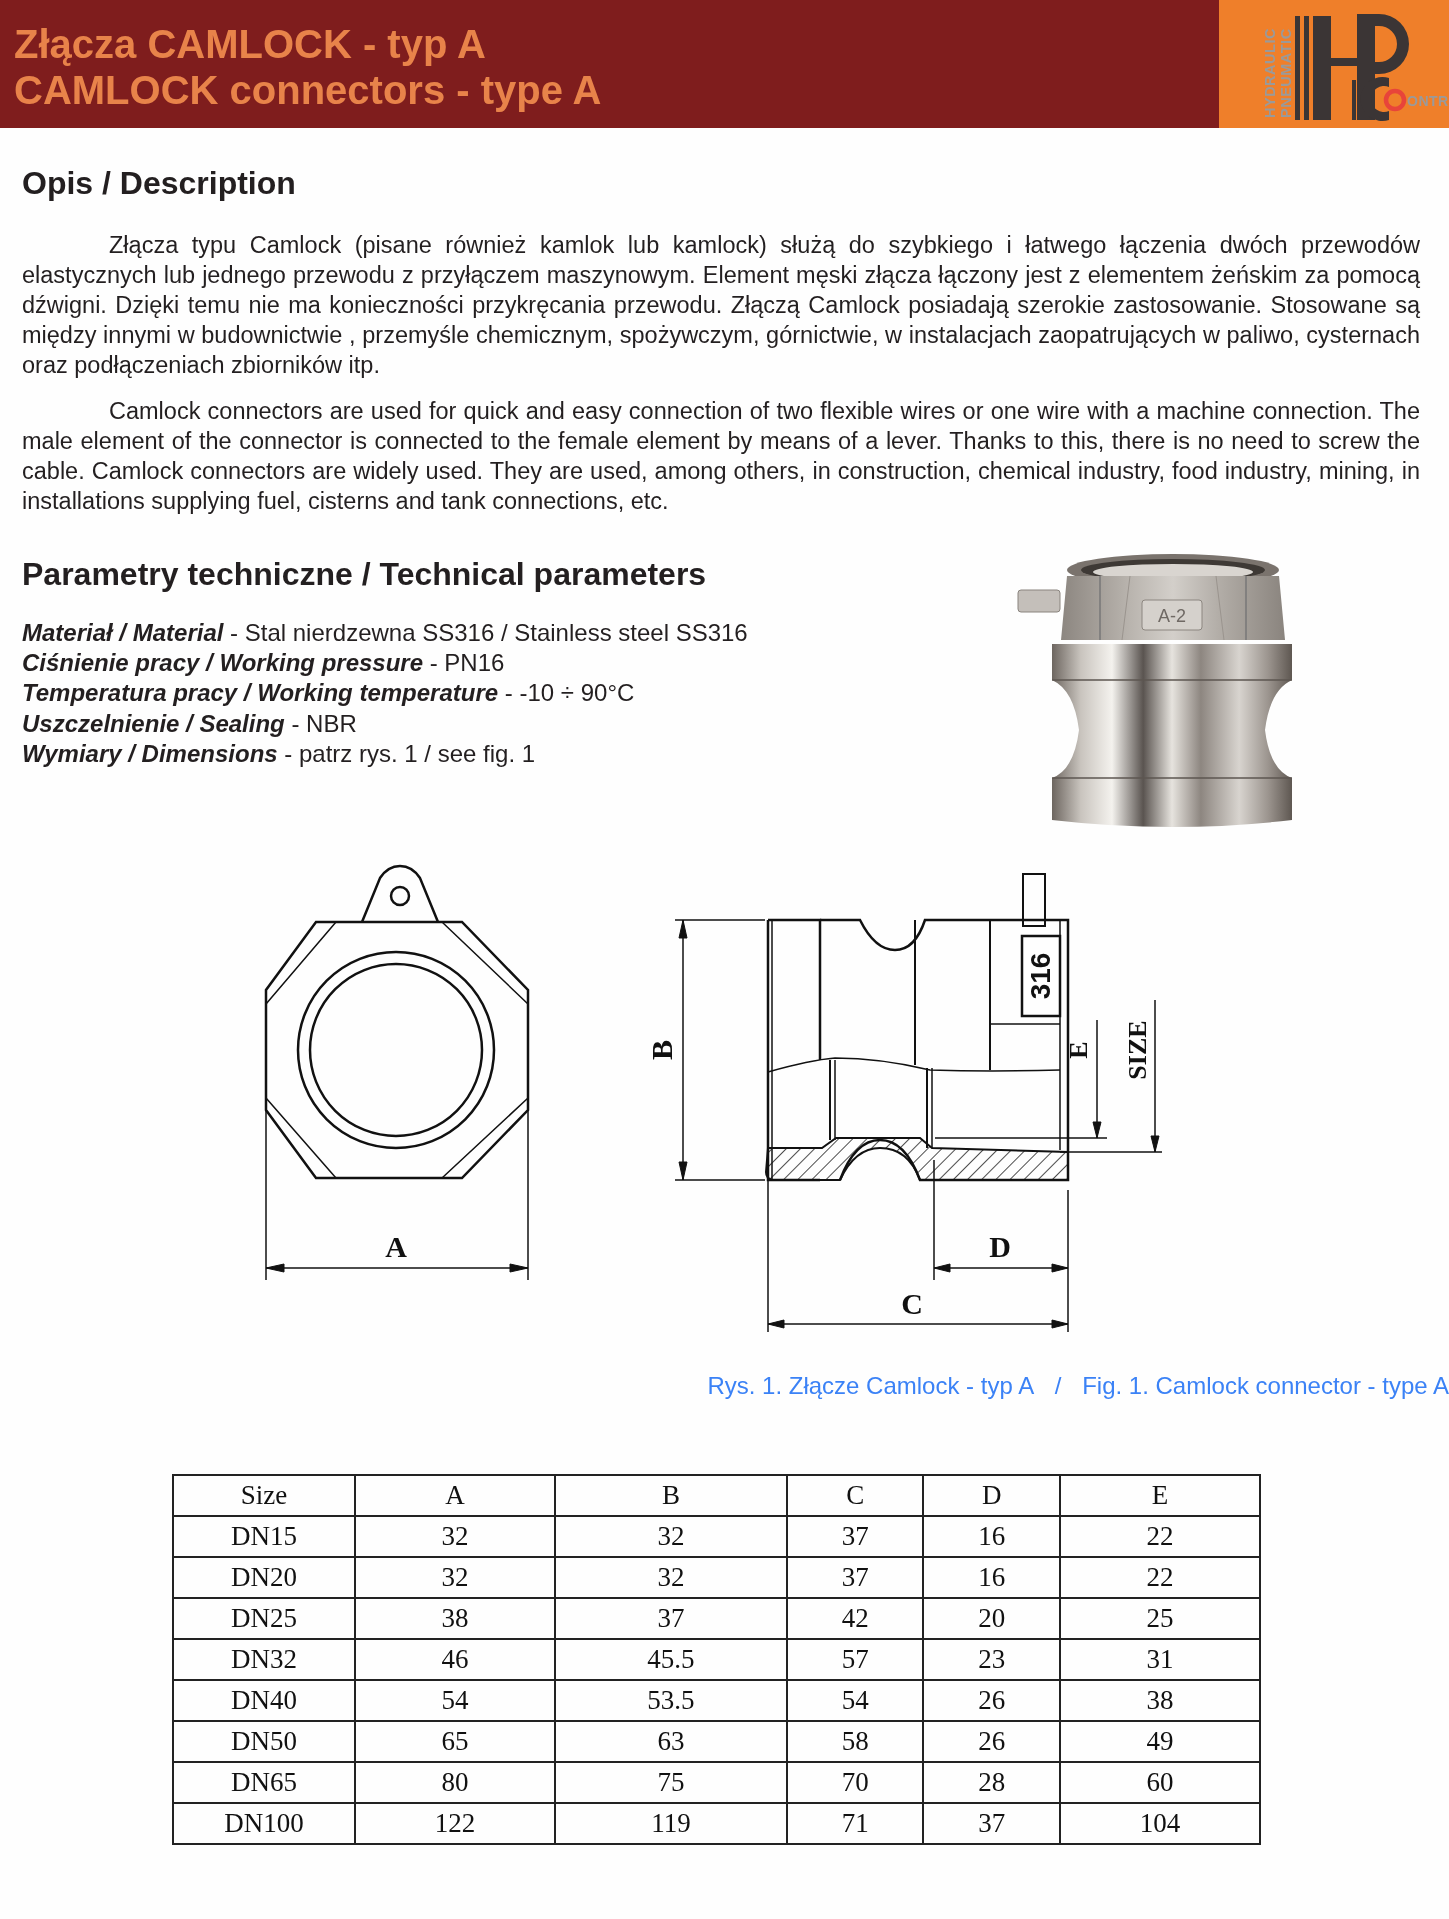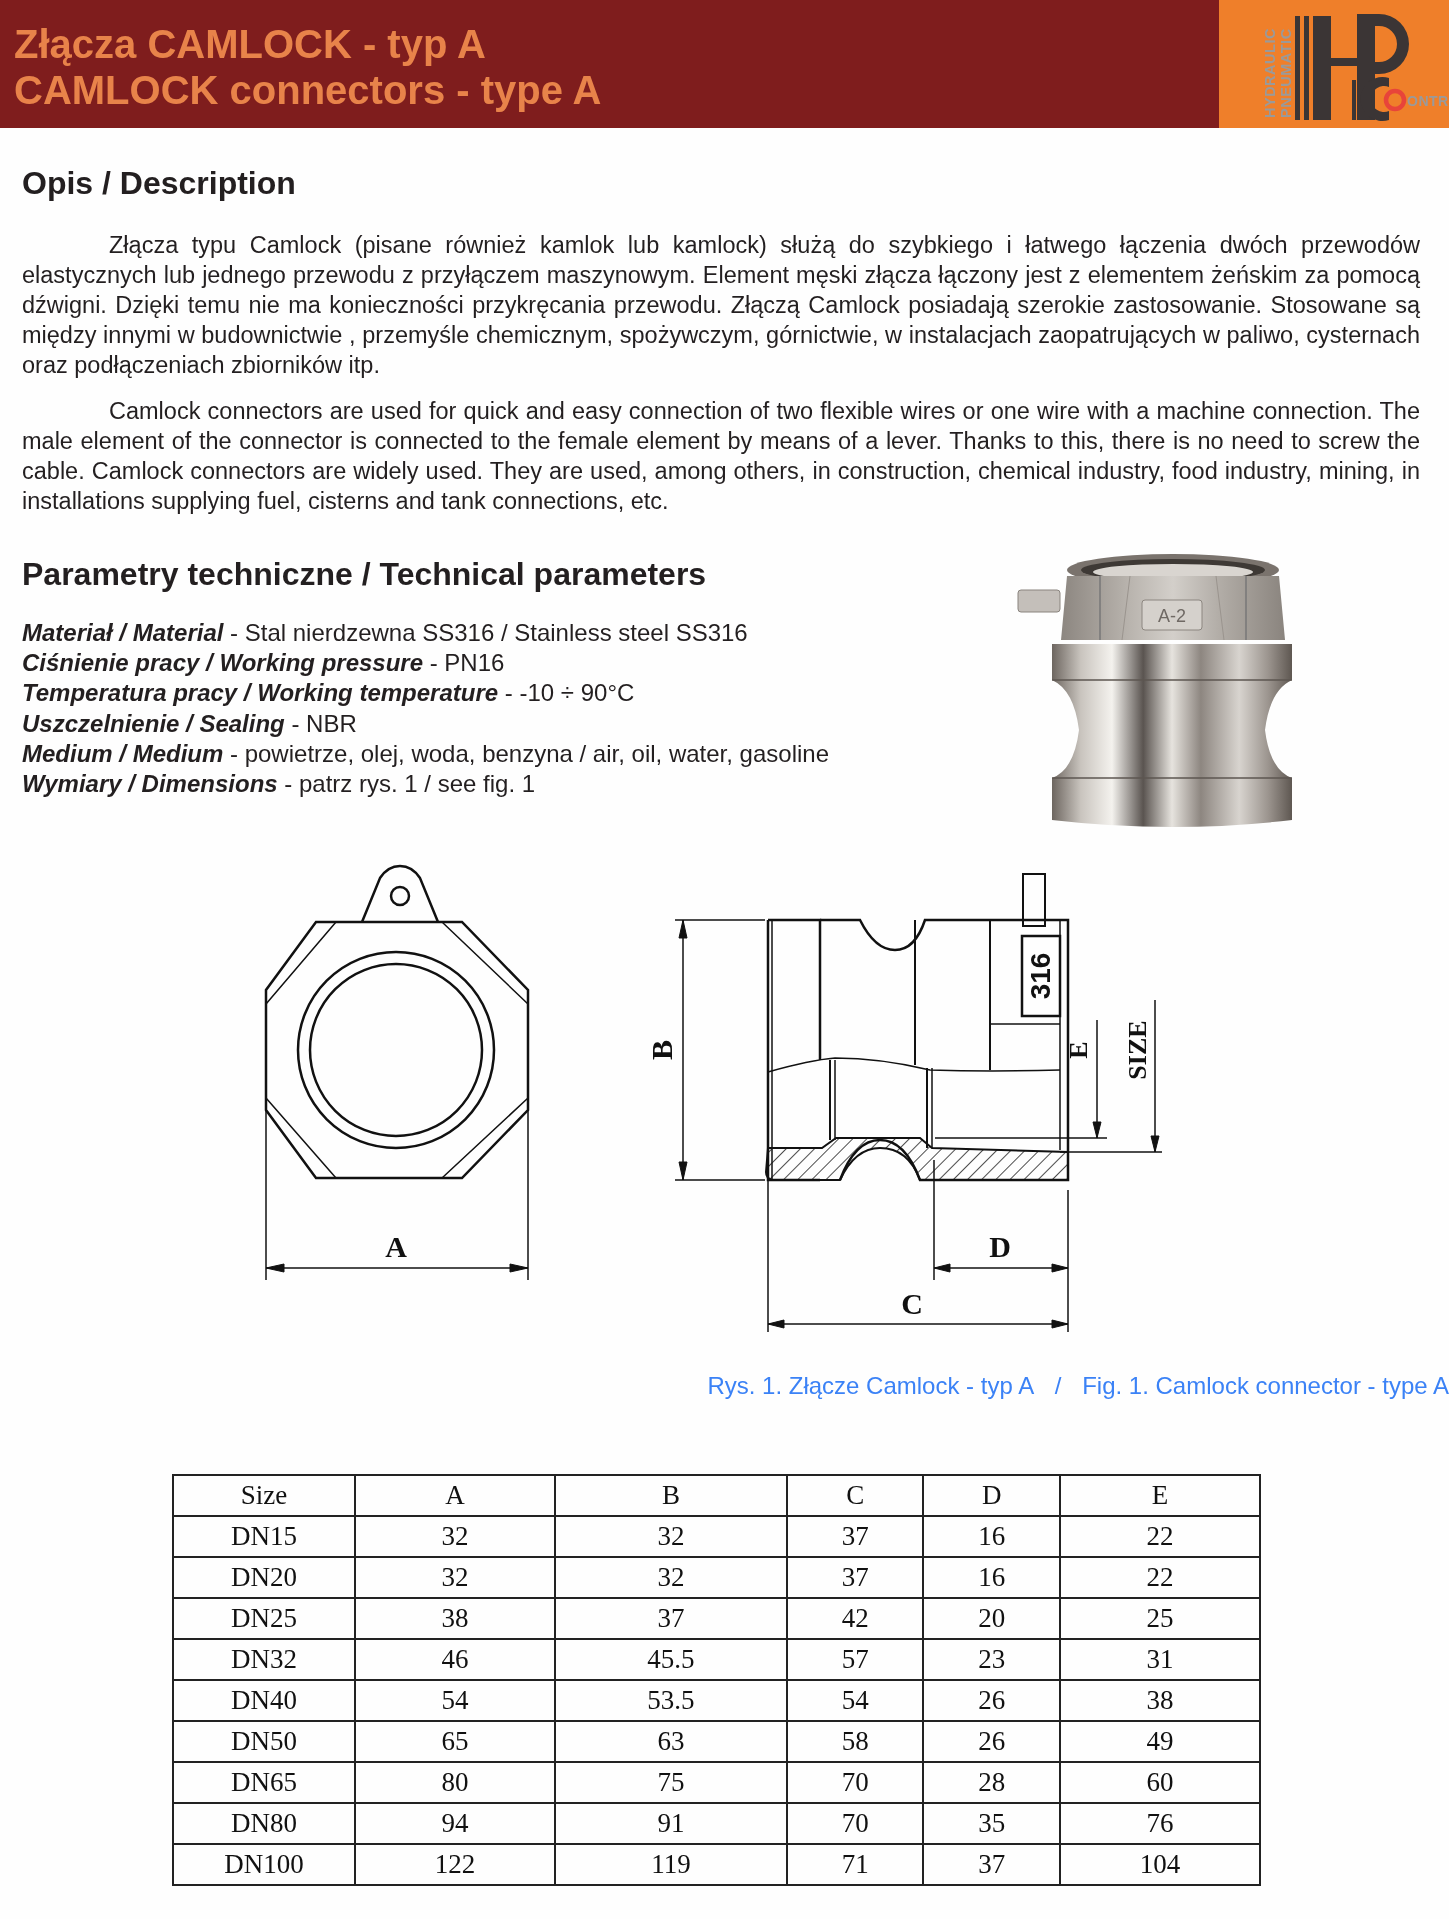--- a/index.html
+++ b/index.html
@@ -65,21 +65,20 @@
 <div class="h2" style="top:165px;">Opis / Description</div>
 <p class="para" style="top:230px;"><span class="indent"></span><span>Złącza typu Camlock (pisane również kamlok lub kamlock) służą do szybkiego i łatwego łączenia dwóch przewodów elastycznych lub jednego przewodu z przyłączem maszynowym. Element męski złącza łączony jest z elementem żeńskim za pomocą dźwigni. Dzięki temu nie ma konieczności przykręcania przewodu. Złączą Camlock posiadają szerokie zastosowanie. Stosowane są między innymi w budownictwie , przemyśle chemicznym, spożywczym, górnictwie, w instalacjach zaopatrujących w paliwo,  cysternach oraz podłączeniach zbiorników itp.</span></p>
 <p class="para" style="top:396px;"><span class="indent"></span><span>Camlock connectors are used for quick and easy connection of two flexible wires or one wire with a machine connection. The male element of the connector is connected to the female element by means of a lever. Thanks to this, there is no need to screw the cable. Camlock connectors are widely used. They are used, among others, in construction, chemical industry, food industry, mining, in installations supplying fuel, cisterns and tank connections, etc.</span></p>
 
 <div class="h2" style="top:556px;">Parametry techniczne / Technical parameters</div>
 <div class="params">
   <div class="row"><b>Materiał / Material</b><span> - Stal nierdzewna SS316 / Stainless steel SS316</span></div>
   <div class="row"><b>Ciśnienie pracy / Working pressure</b><span> - PN16</span></div>
   <div class="row"><b>Temperatura pracy / Working temperature</b><span> - -10 ÷ 90°C</span></div>
   <div class="row"><b>Uszczelnienie / Sealing</b><span> - NBR</span></div>
-  <div class="row"><b>Medium / Medium</b><span> - powietrze, olej, woda, benzyna / air, oil, water, gasoline</span></div>
   <div class="row"><b>Wymiary / Dimensions</b><span> - patrz rys. 1 / see fig. 1</span></div>
 </div>
 
 <div class="photo">
   <svg width="320" height="290" viewBox="0 0 320 290">
     <defs>
       <linearGradient id="steel" x1="0" x2="1" y1="0" y2="0">
         <stop offset="0" stop-color="#6d6660"></stop>
         <stop offset="0.12" stop-color="#c9c4be"></stop>
         <stop offset="0.25" stop-color="#f4f2ee"></stop>
@@ -266,28 +265,20 @@
       </tr>
       <tr>
         <td>DN65</td>
         <td>80</td>
         <td>75</td>
         <td>70</td>
         <td>28</td>
         <td>60</td>
       </tr>
       <tr>
-        <td>DN80</td>
-        <td>94</td>
-        <td>91</td>
-        <td>70</td>
-        <td>35</td>
-        <td>76</td>
-      </tr>
-      <tr>
         <td>DN100</td>
         <td>122</td>
         <td>119</td>
         <td>71</td>
         <td>37</td>
         <td>104</td>
       </tr>
     </tbody>
 </table>
 

